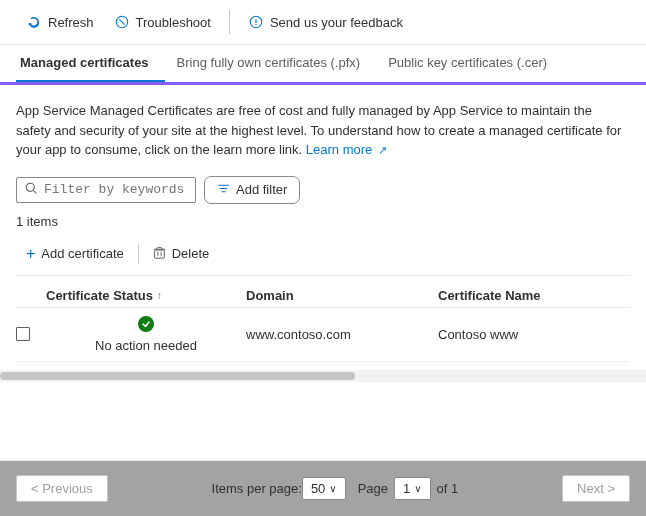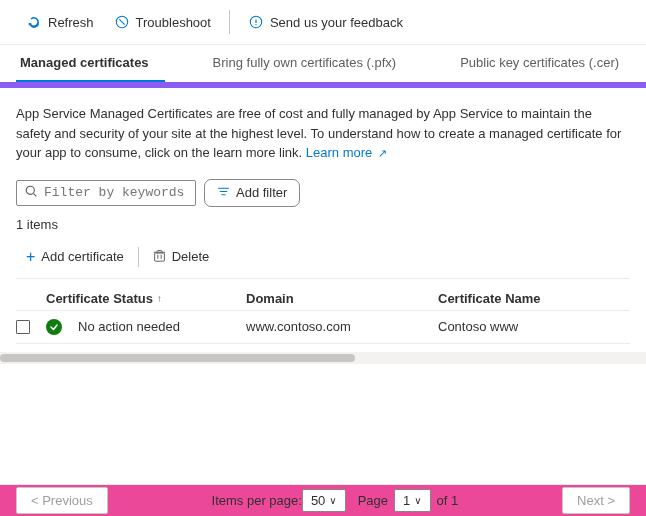--- a/index.html
+++ b/index.html
@@ -45,22 +45,21 @@
       width: 1px;
       height: 24px;
       background: #c8c6c4;
       margin: 0 8px;
     }
 
     
     .tabs {
       display: flex;
       padding: 0 16px;
-      border-bottom: 6px solid #8b5cf6;
-      gap: 36px;
+      border-bottom: 3px solid #8b5cf6;
     }
     .tab {
       padding: 10px 16px 10px 4px;
       margin-right: 8px;
       cursor: pointer;
       color: #605e5c;
       font-size: 13px;
       border-bottom: 2px solid transparent;
       white-space: nowrap;
     }
@@ -188,21 +187,22 @@
     }
 
     .sort-arrow {
       font-size: 10px;
       color: #605e5c;
     }
 
     .status-cell {
       display: flex;
       align-items: center;
-      gap: 16px;
+      gap: 6px;
+      flex-direction: column;
     }
     .status-icon {
       width: 16px;
       height: 16px;
       border-radius: 50%;
       background: #107c10;
       display: flex;
       align-items: center;
       justify-content: center;
       flex-shrink: 0;
@@ -234,27 +234,27 @@
       height: 8px;
       background: #c8c6c4;
       border-radius: 4px;
     }
 
     
     .pagination {
       display: flex;
       align-items: center;
       justify-content: space-between;
-      padding: 2px 16px;
+      padding: 14px 16px;
       border-top: 1px solid #edebe9;
       position: absolute;
       bottom: 0;
       left: 0;
       right: 0;
-      background: #ec4899;
+      background: #a3a3a3;
     }
     .pag-left { display: flex; align-items: center; gap: 12px; }
     .pag-btn {
       padding: 5px 14px;
       border: 1px solid #8a8886;
       background: #fff;
       border-radius: 2px;
       cursor: pointer;
       font-size: 13px;
       color: #323130;

